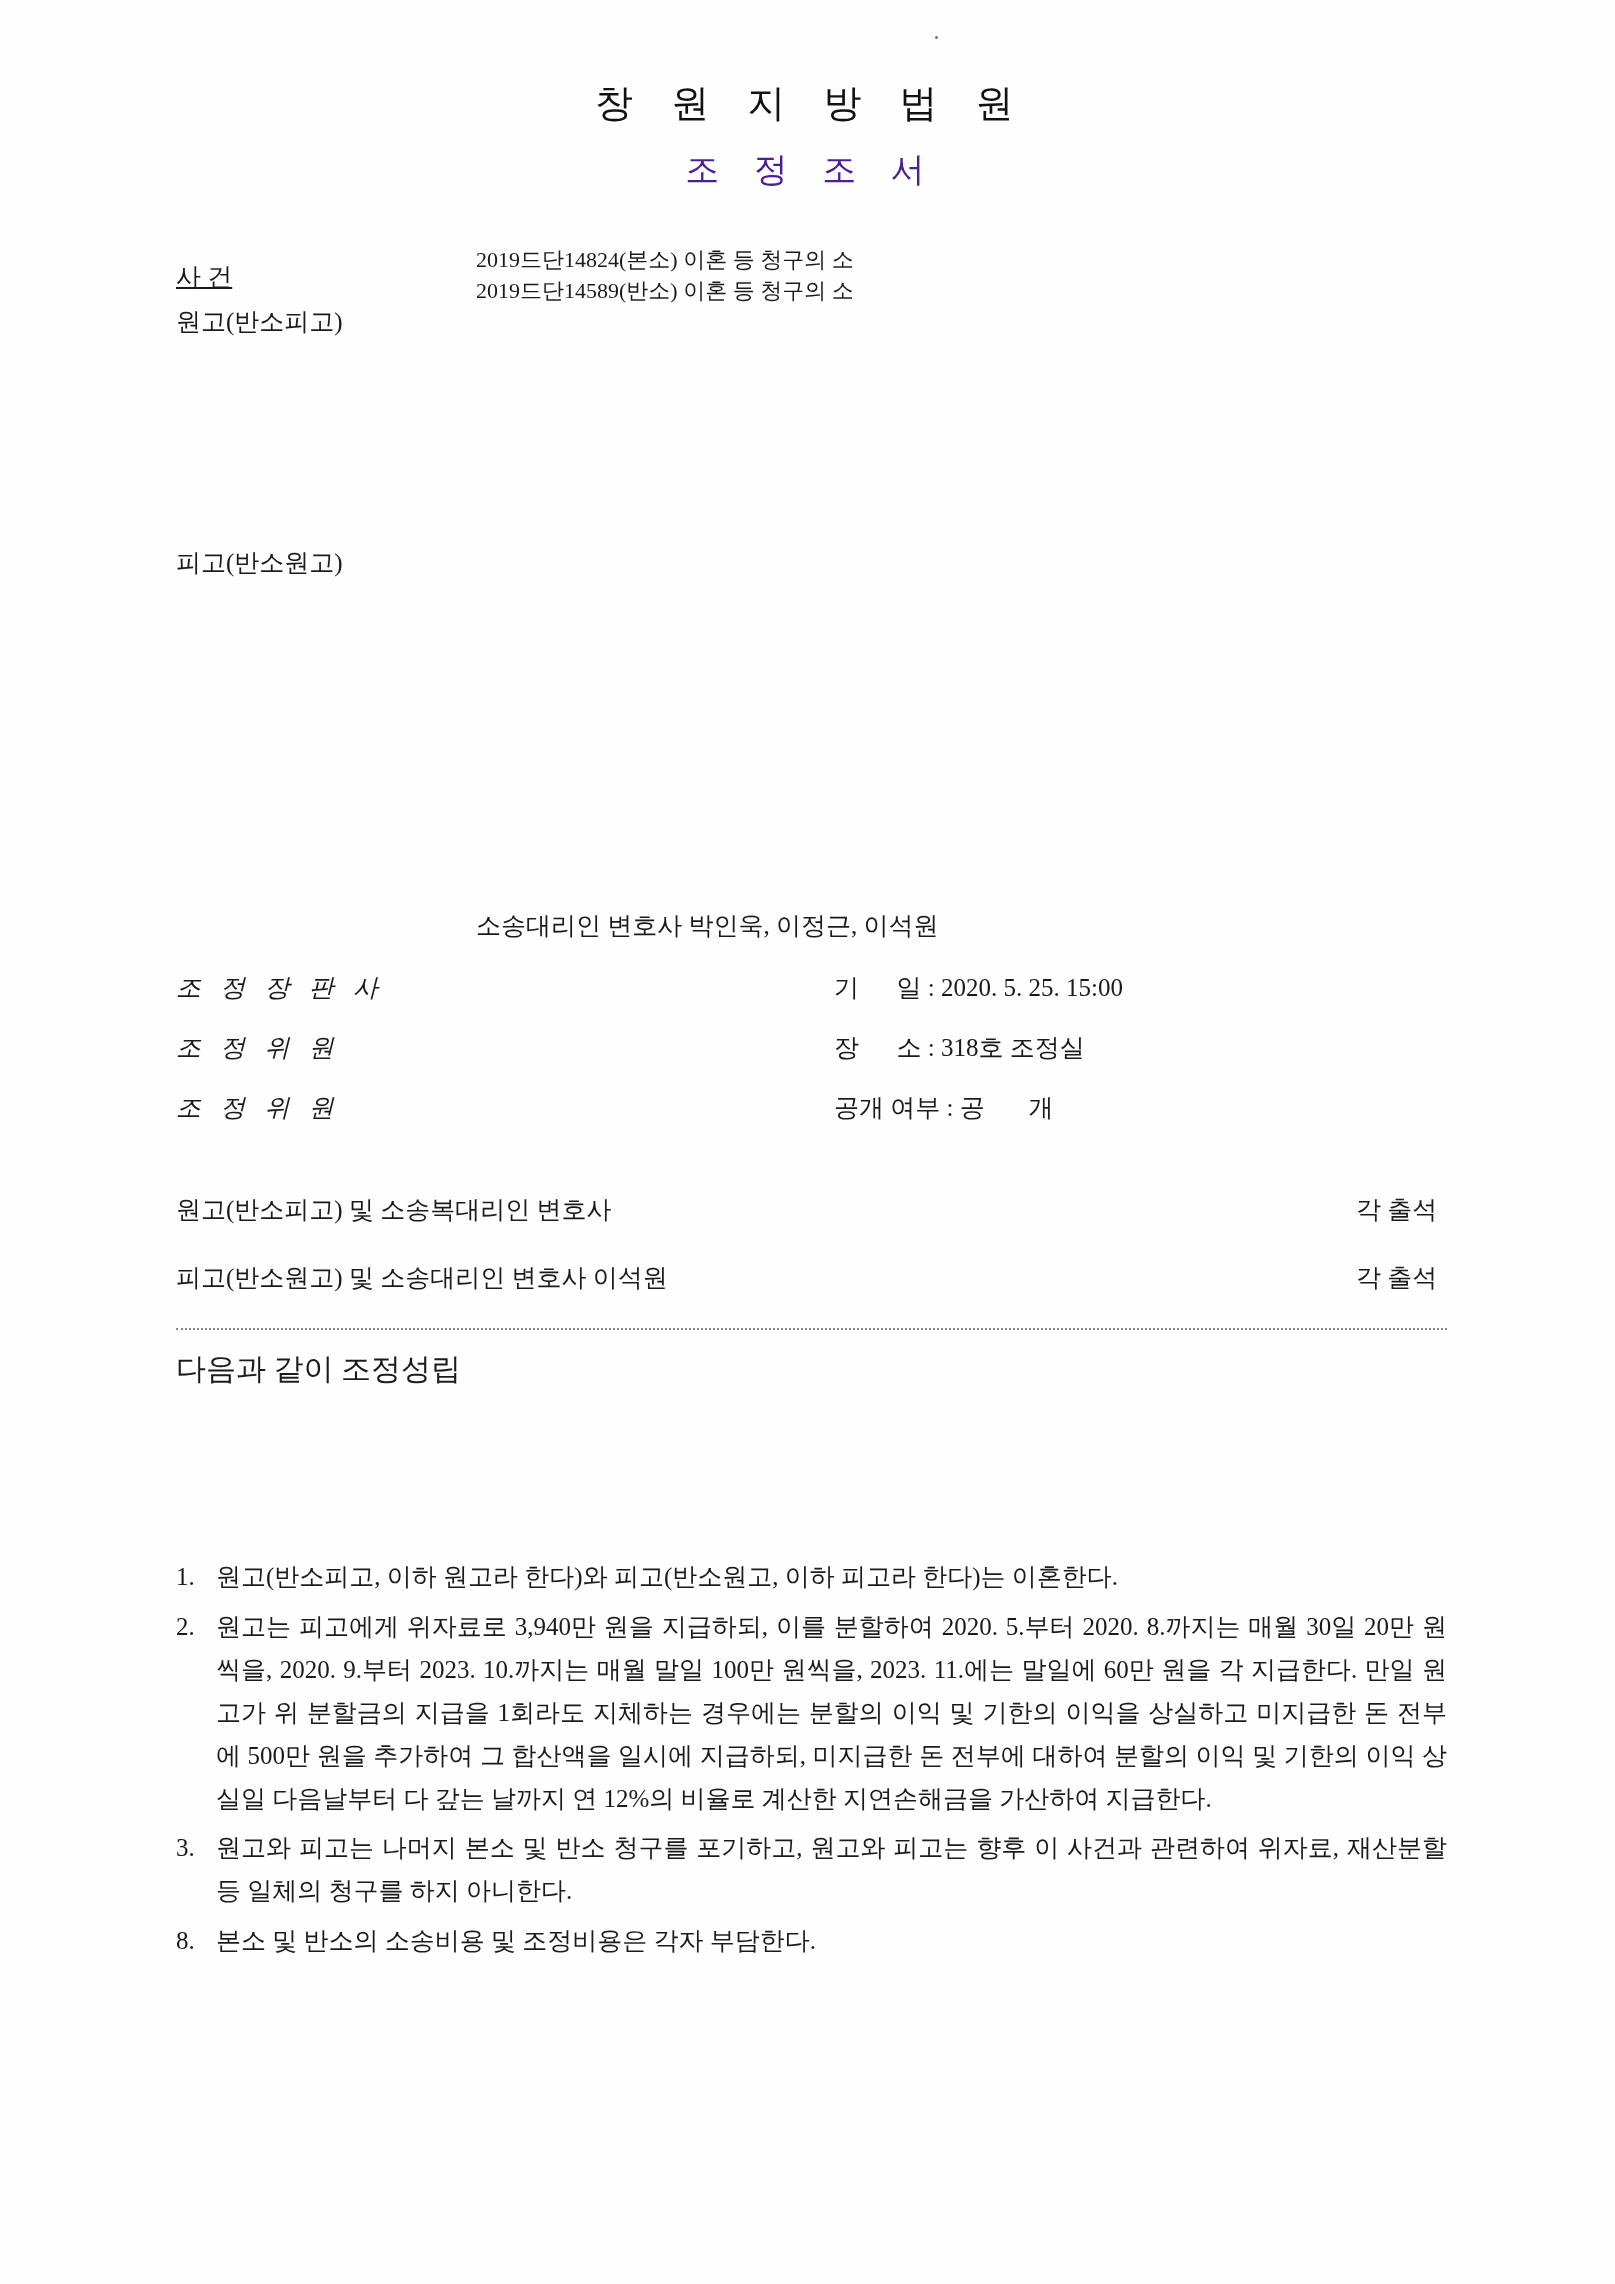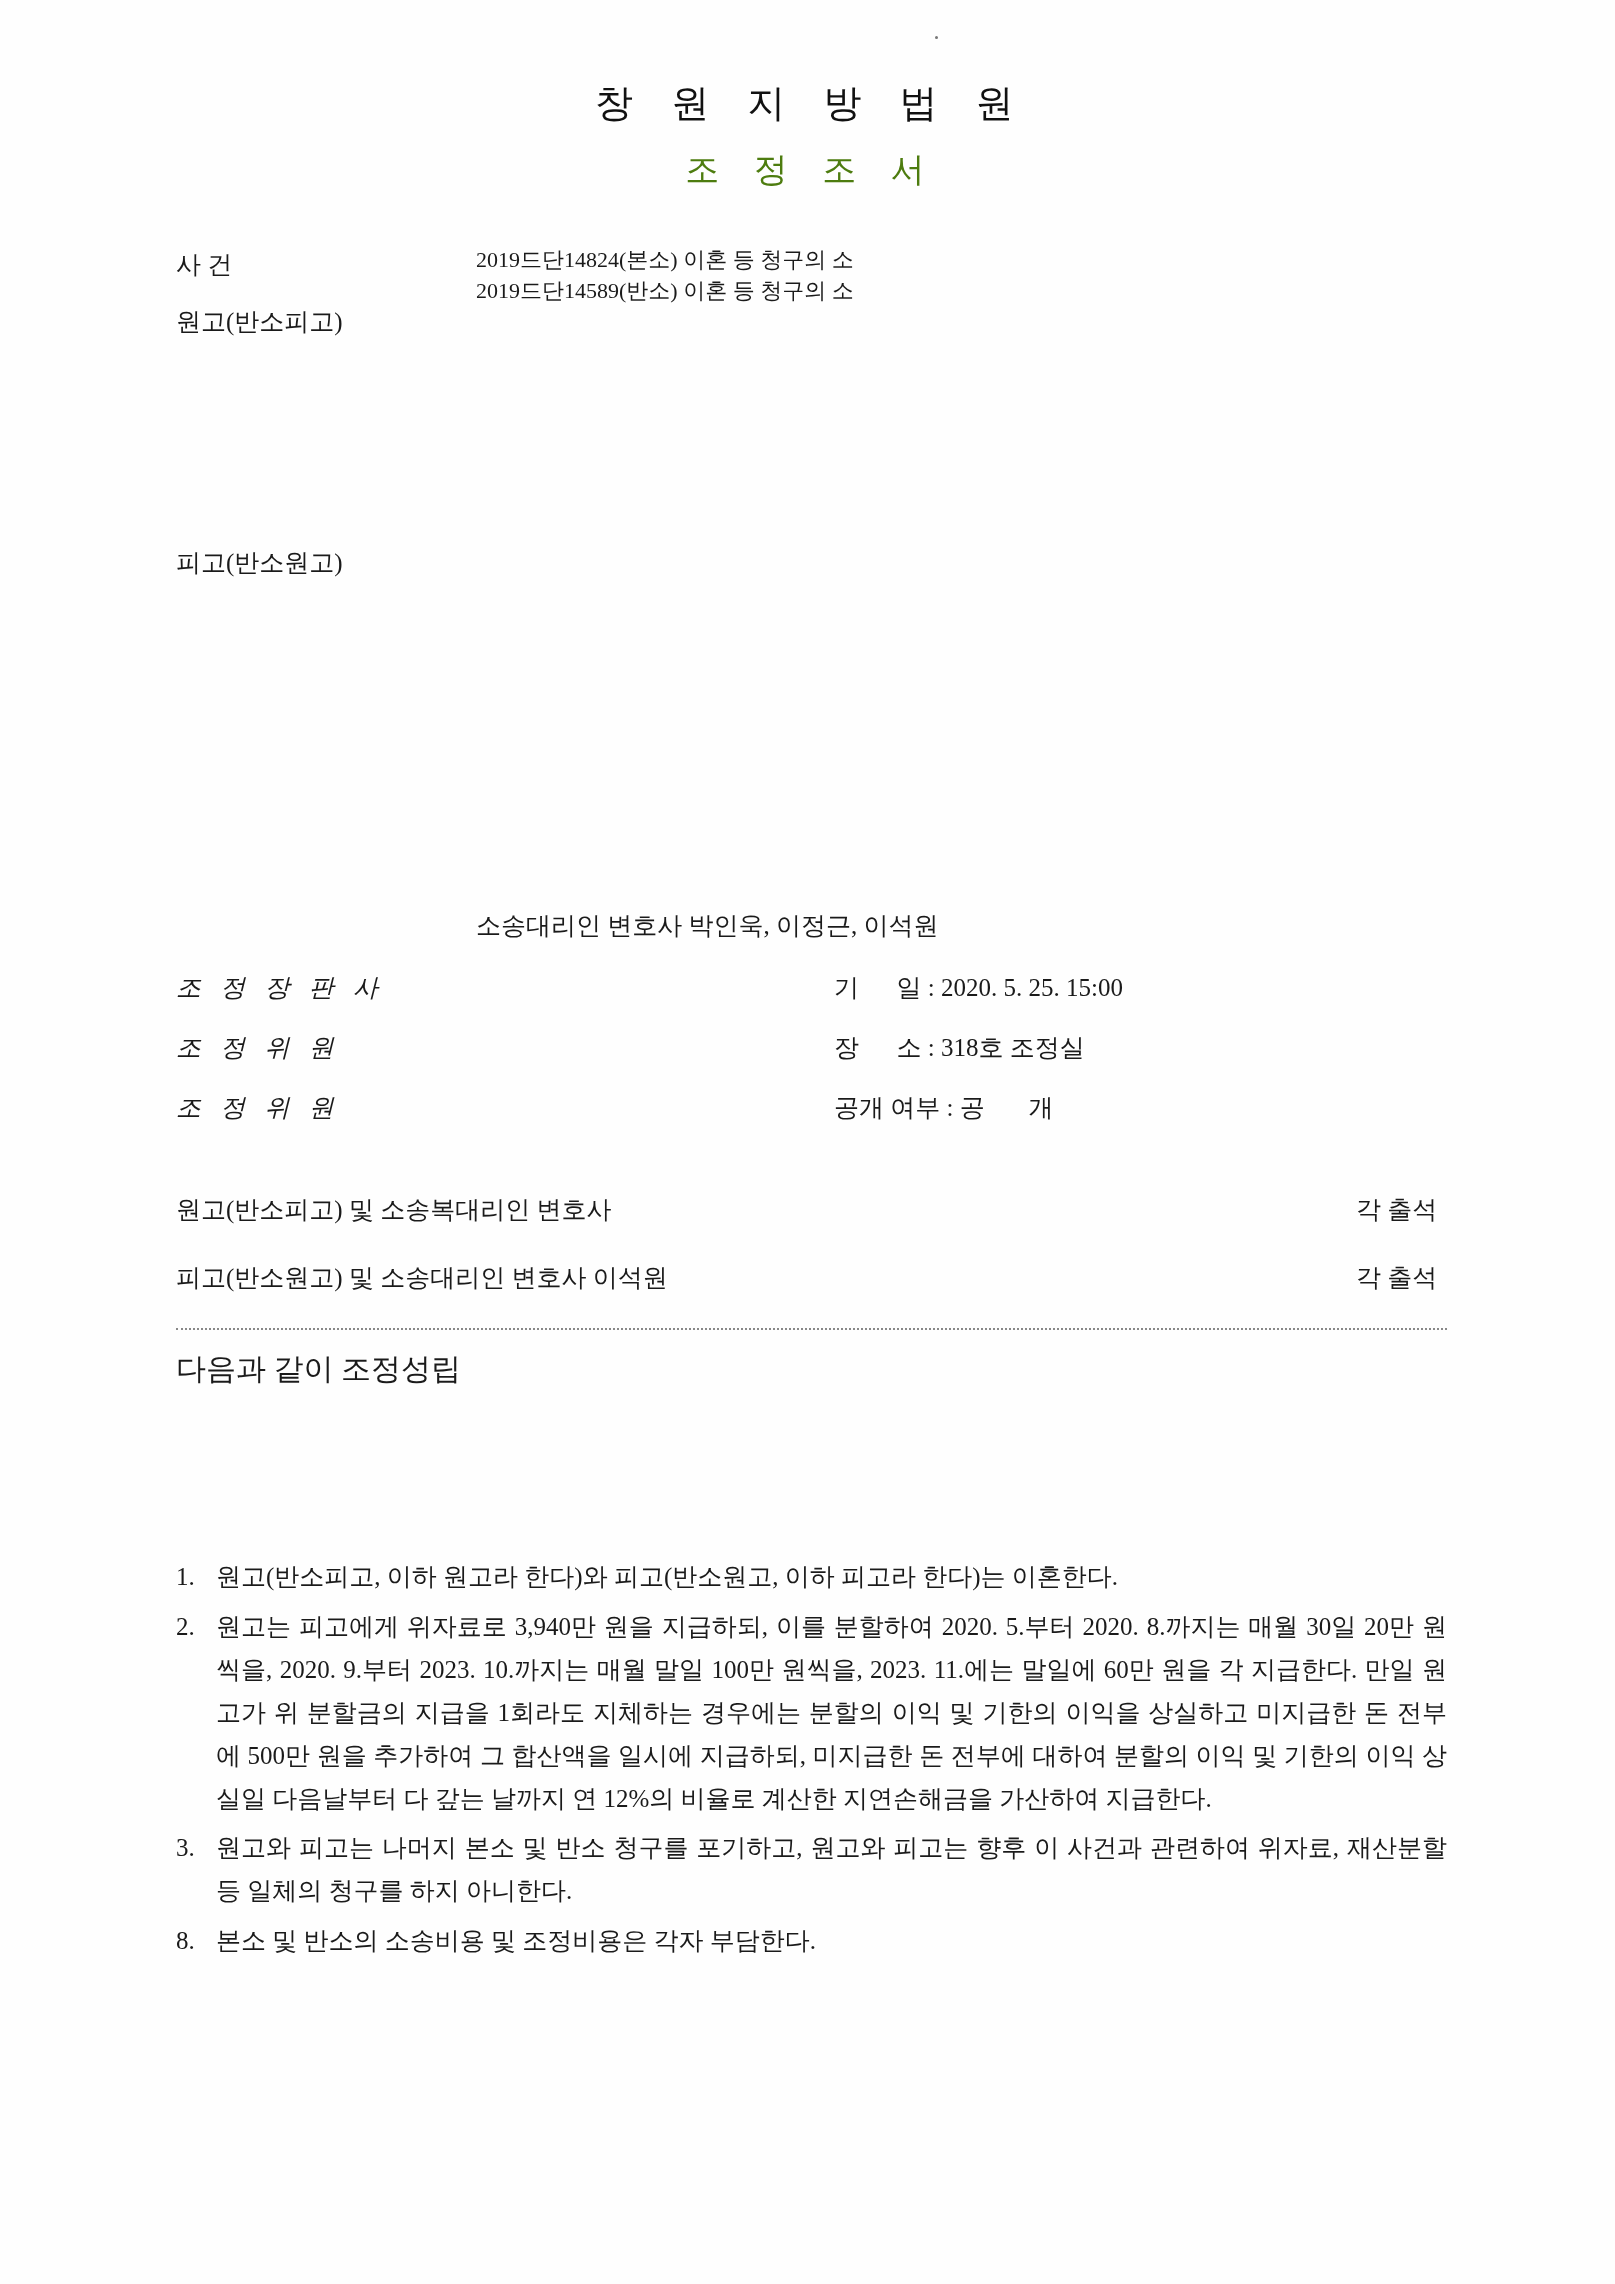--- a/index.html
+++ b/index.html
@@ -34,21 +34,21 @@
     letter-spacing: 14.3px;
     margin-top: 78px;
     color: #111;
     font-weight: 400;
   }
   .doc-title {
     text-align: center;
     font-size: 34px;
     letter-spacing: 13px;
     margin-top: 18px;
-    color: #4d7c0f;
+    color: #4c1d95;
     font-weight: 400;
   }
   .top-dot {
     position: absolute;
     left: 935px;
     top: 36px;
     width: 3.3px;
     height: 3.3px;
     background: #777;
     border-radius: 50%;
@@ -56,23 +56,24 @@
 
   
   .case-block {
     margin-top: 51px;
     position: relative;
     height: 72px;
   }
   .label-saken {
     position: absolute;
     left: 13px;
-    top: 4px;
+    top: 16px;
     font-size: 25px;
     letter-spacing: 0;
+    text-decoration: underline;
   }
   .case-lines {
     position: absolute;
     left: 313px;
     top: 0;
     font-size: 22px;
     line-height: 1.42;
   }
 
   

